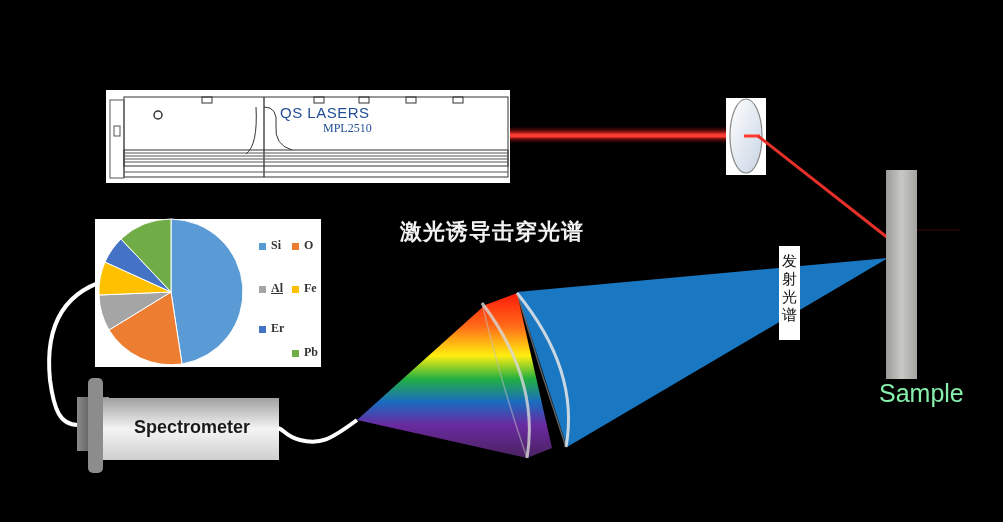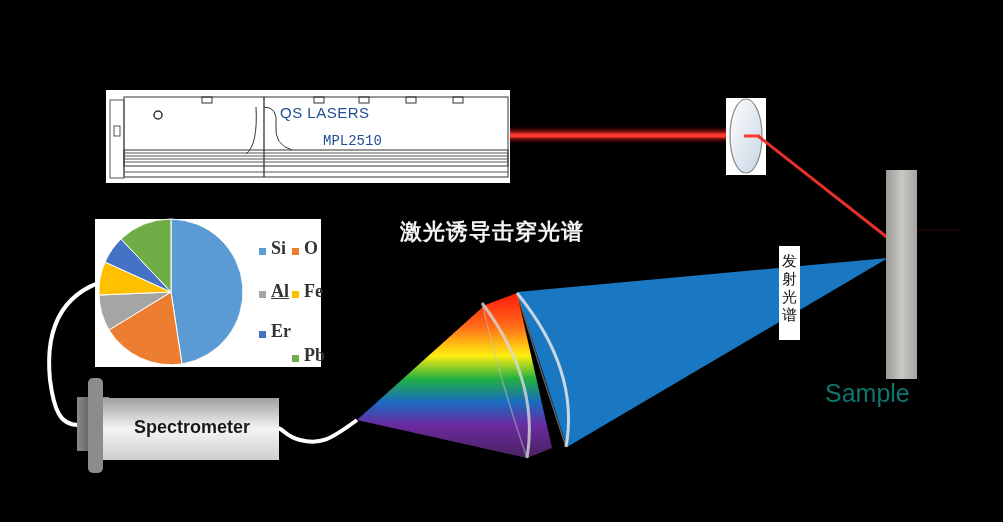--- a/index.html
+++ b/index.html
@@ -1,27 +1,27 @@
 <!DOCTYPE html>
 <html><head>
 <meta charset="utf-8">
 <style>
   html, body { margin:0; padding:0; background:#000; }
   body { width:1003px; height:522px; position:relative; overflow:hidden; font-family:"DejaVu Sans", sans-serif; }
   .abs { position:absolute; }
   svg.scene { position:absolute; left:0; top:0; }
   .laser-box { left:106px; top:90px; width:404px; height:93px; background:#fff; }
   .laser-logo { left:280px; top:104px; font-family:"Liberation Sans", sans-serif; font-weight:normal; font-size:15px; color:#1f4e96; letter-spacing:0.5px; }
-  .laser-model { left:323px; top:133px; font-family:Liberation Mono, monospace; font-size:14px; color:#1f4e96; }
+  .laser-model { left:323px; top:121px; font-family:Liberation Serif, serif; font-size:12px; color:#1f4e96; }
   .title { left:400px; top:217px; font-size:22px; font-weight:bold; color:#f2f2f2; letter-spacing:1px; }
   .emit-label { left:779px; top:246px; width:21px; height:94px; background:#fff; color:#111; font-size:15px; line-height:18px; text-align:center; padding-top:6px; box-sizing:border-box; }
   .emit-label span { display:block; }
-  .sample-label { left:825px; top:379px; font-family:"Liberation Sans", sans-serif; font-size:25px; color:#0f766e; }
+  .sample-label { left:879px; top:379px; font-family:"Liberation Sans", sans-serif; font-size:25px; color:#86efac; }
   .pie-box { left:95px; top:219px; width:226px; height:148px; background:#fff; }
-  .legend { position:absolute; font-family:"Liberation Serif", serif; font-weight:bold; font-size:18px; color:#333; }
+  .legend { position:absolute; font-family:"Liberation Serif", serif; font-weight:bold; font-size:12px; color:#333; }
   .legend .sw { display:inline-block; width:7px; height:7px; margin-right:5px; vertical-align:-1px; }
   .spec-label { left:122px; top:417px; font-family:"Liberation Sans", sans-serif; font-weight:bold; font-size:18px; color:#1a1a1a;margin-left:12px; }
 </style>
 </head>
 <body>
 
 <svg class="scene" width="1003" height="522" viewBox="0 0 1003 522">
   <defs>
     <linearGradient id="beamGlow" x1="0" y1="0" x2="0" y2="1">
       <stop offset="0" stop-color="#3a0000" stop-opacity="0"></stop>

